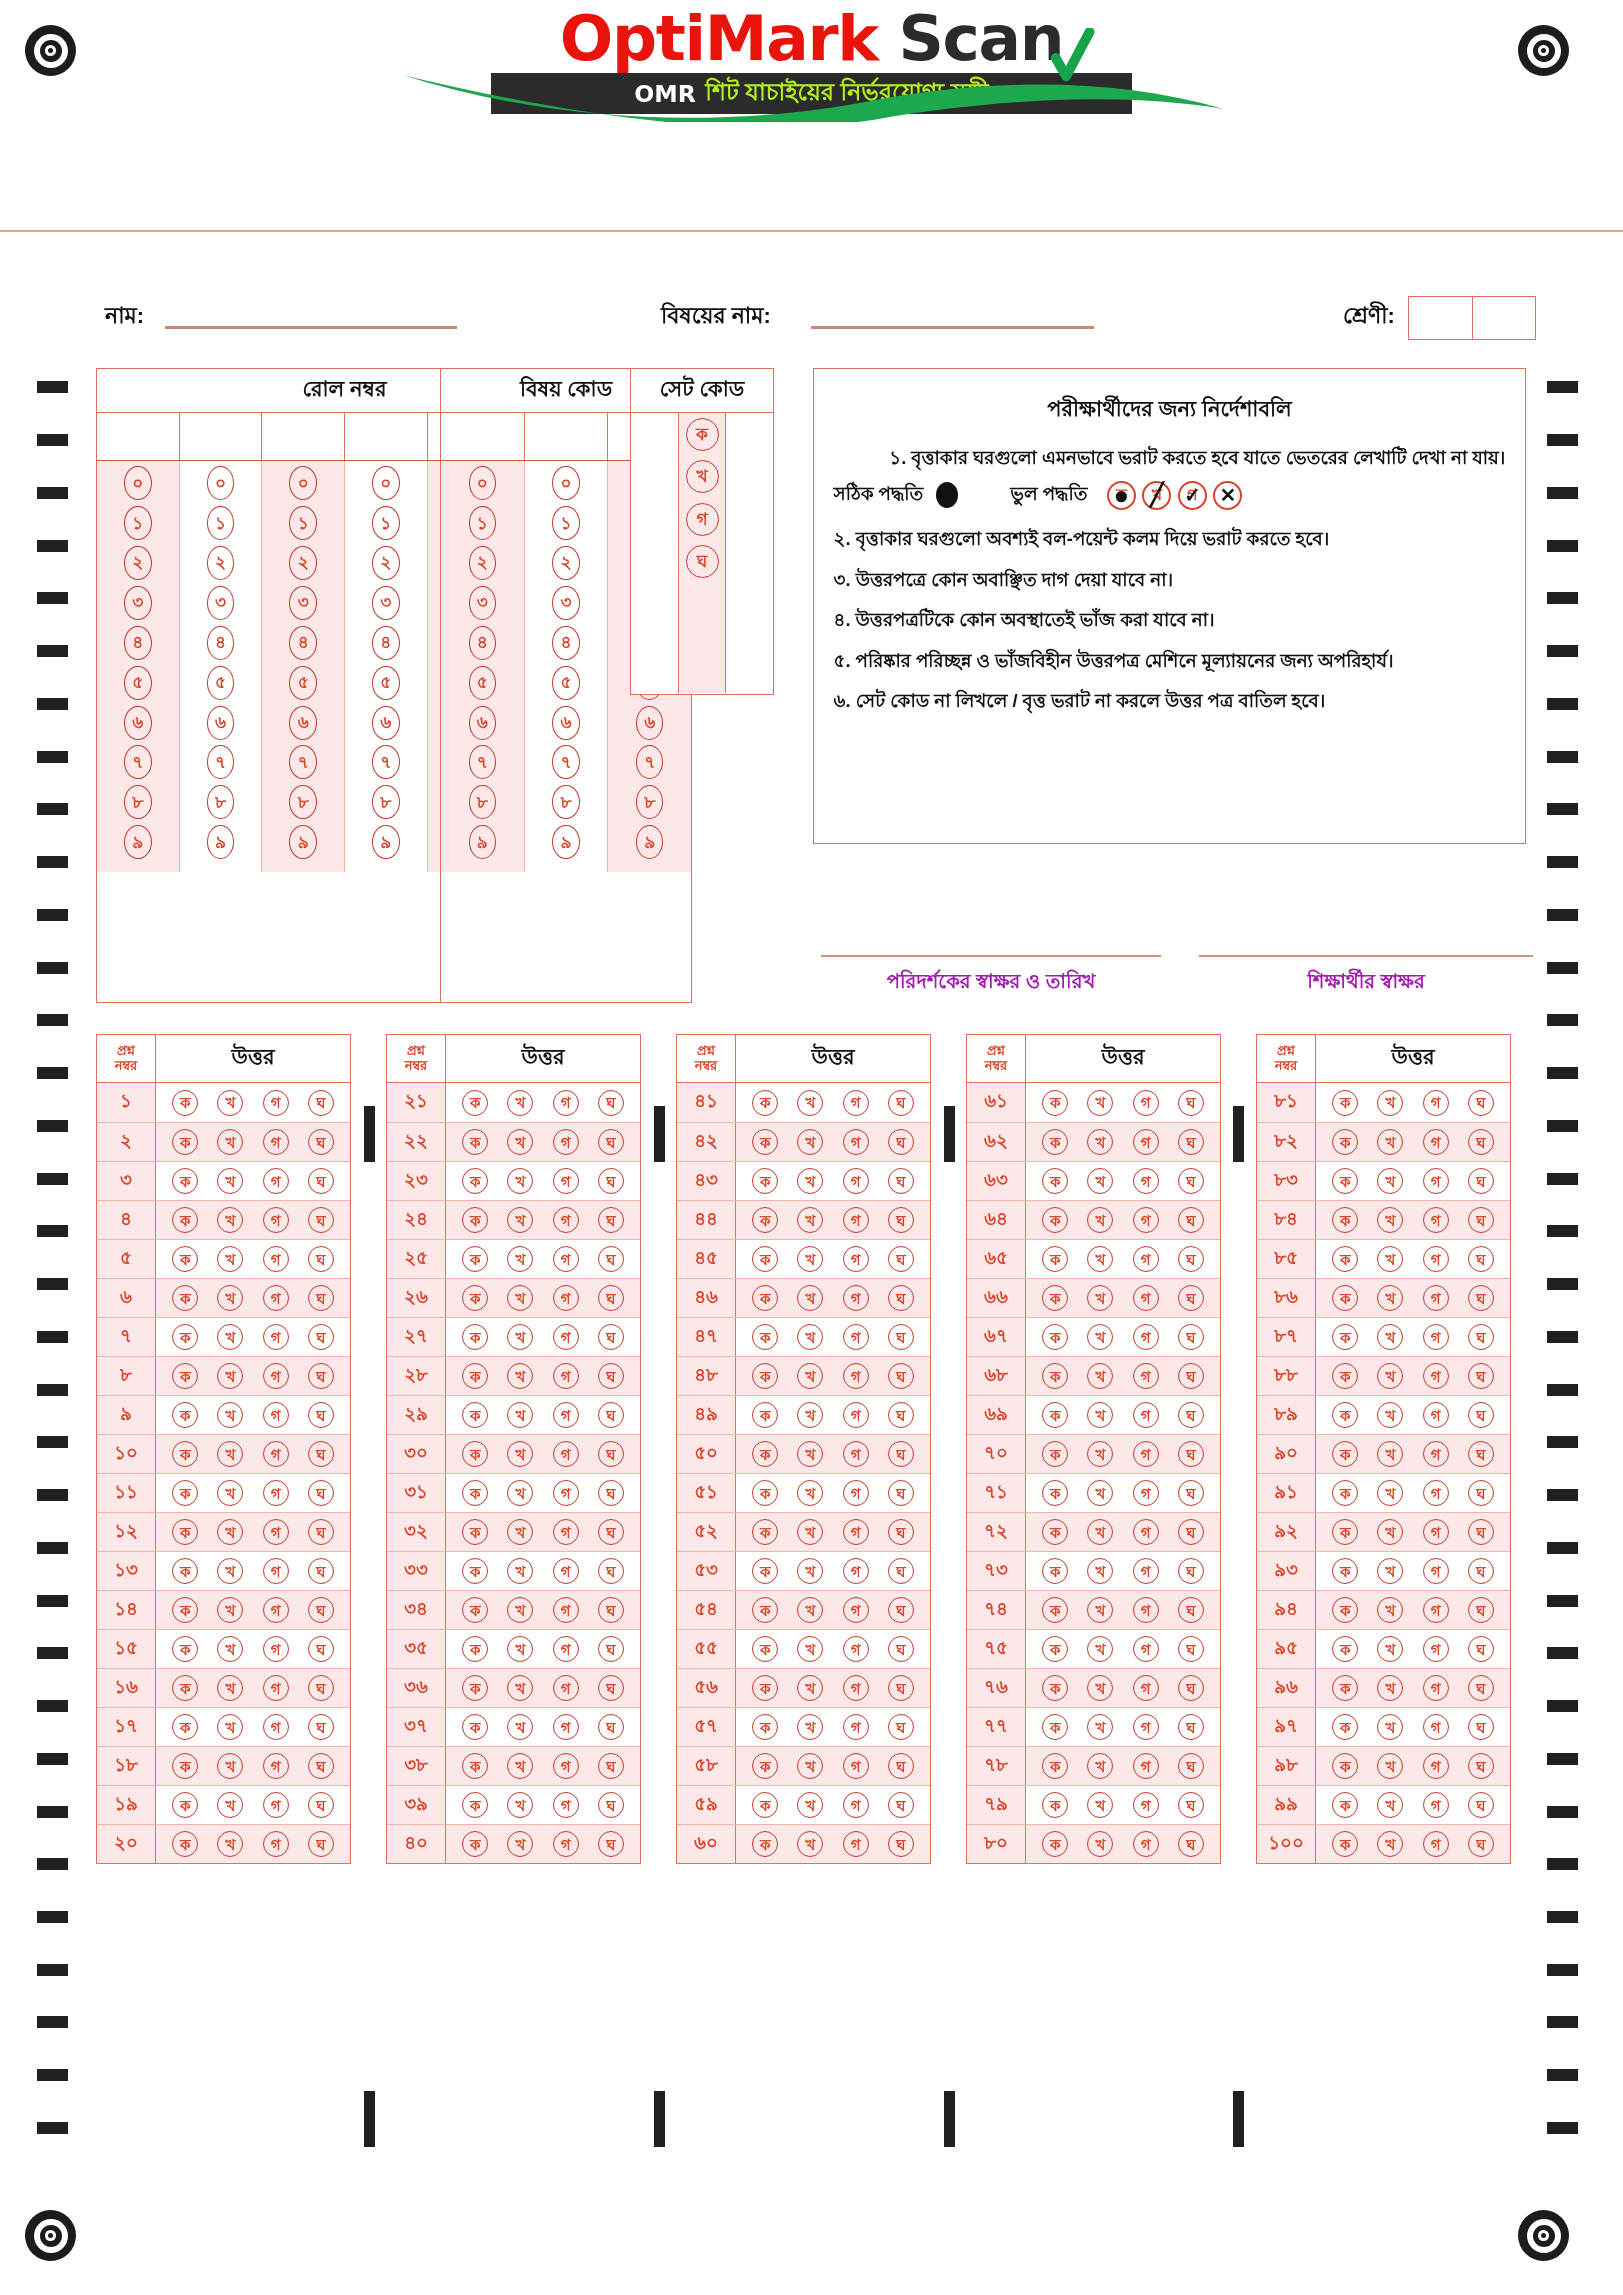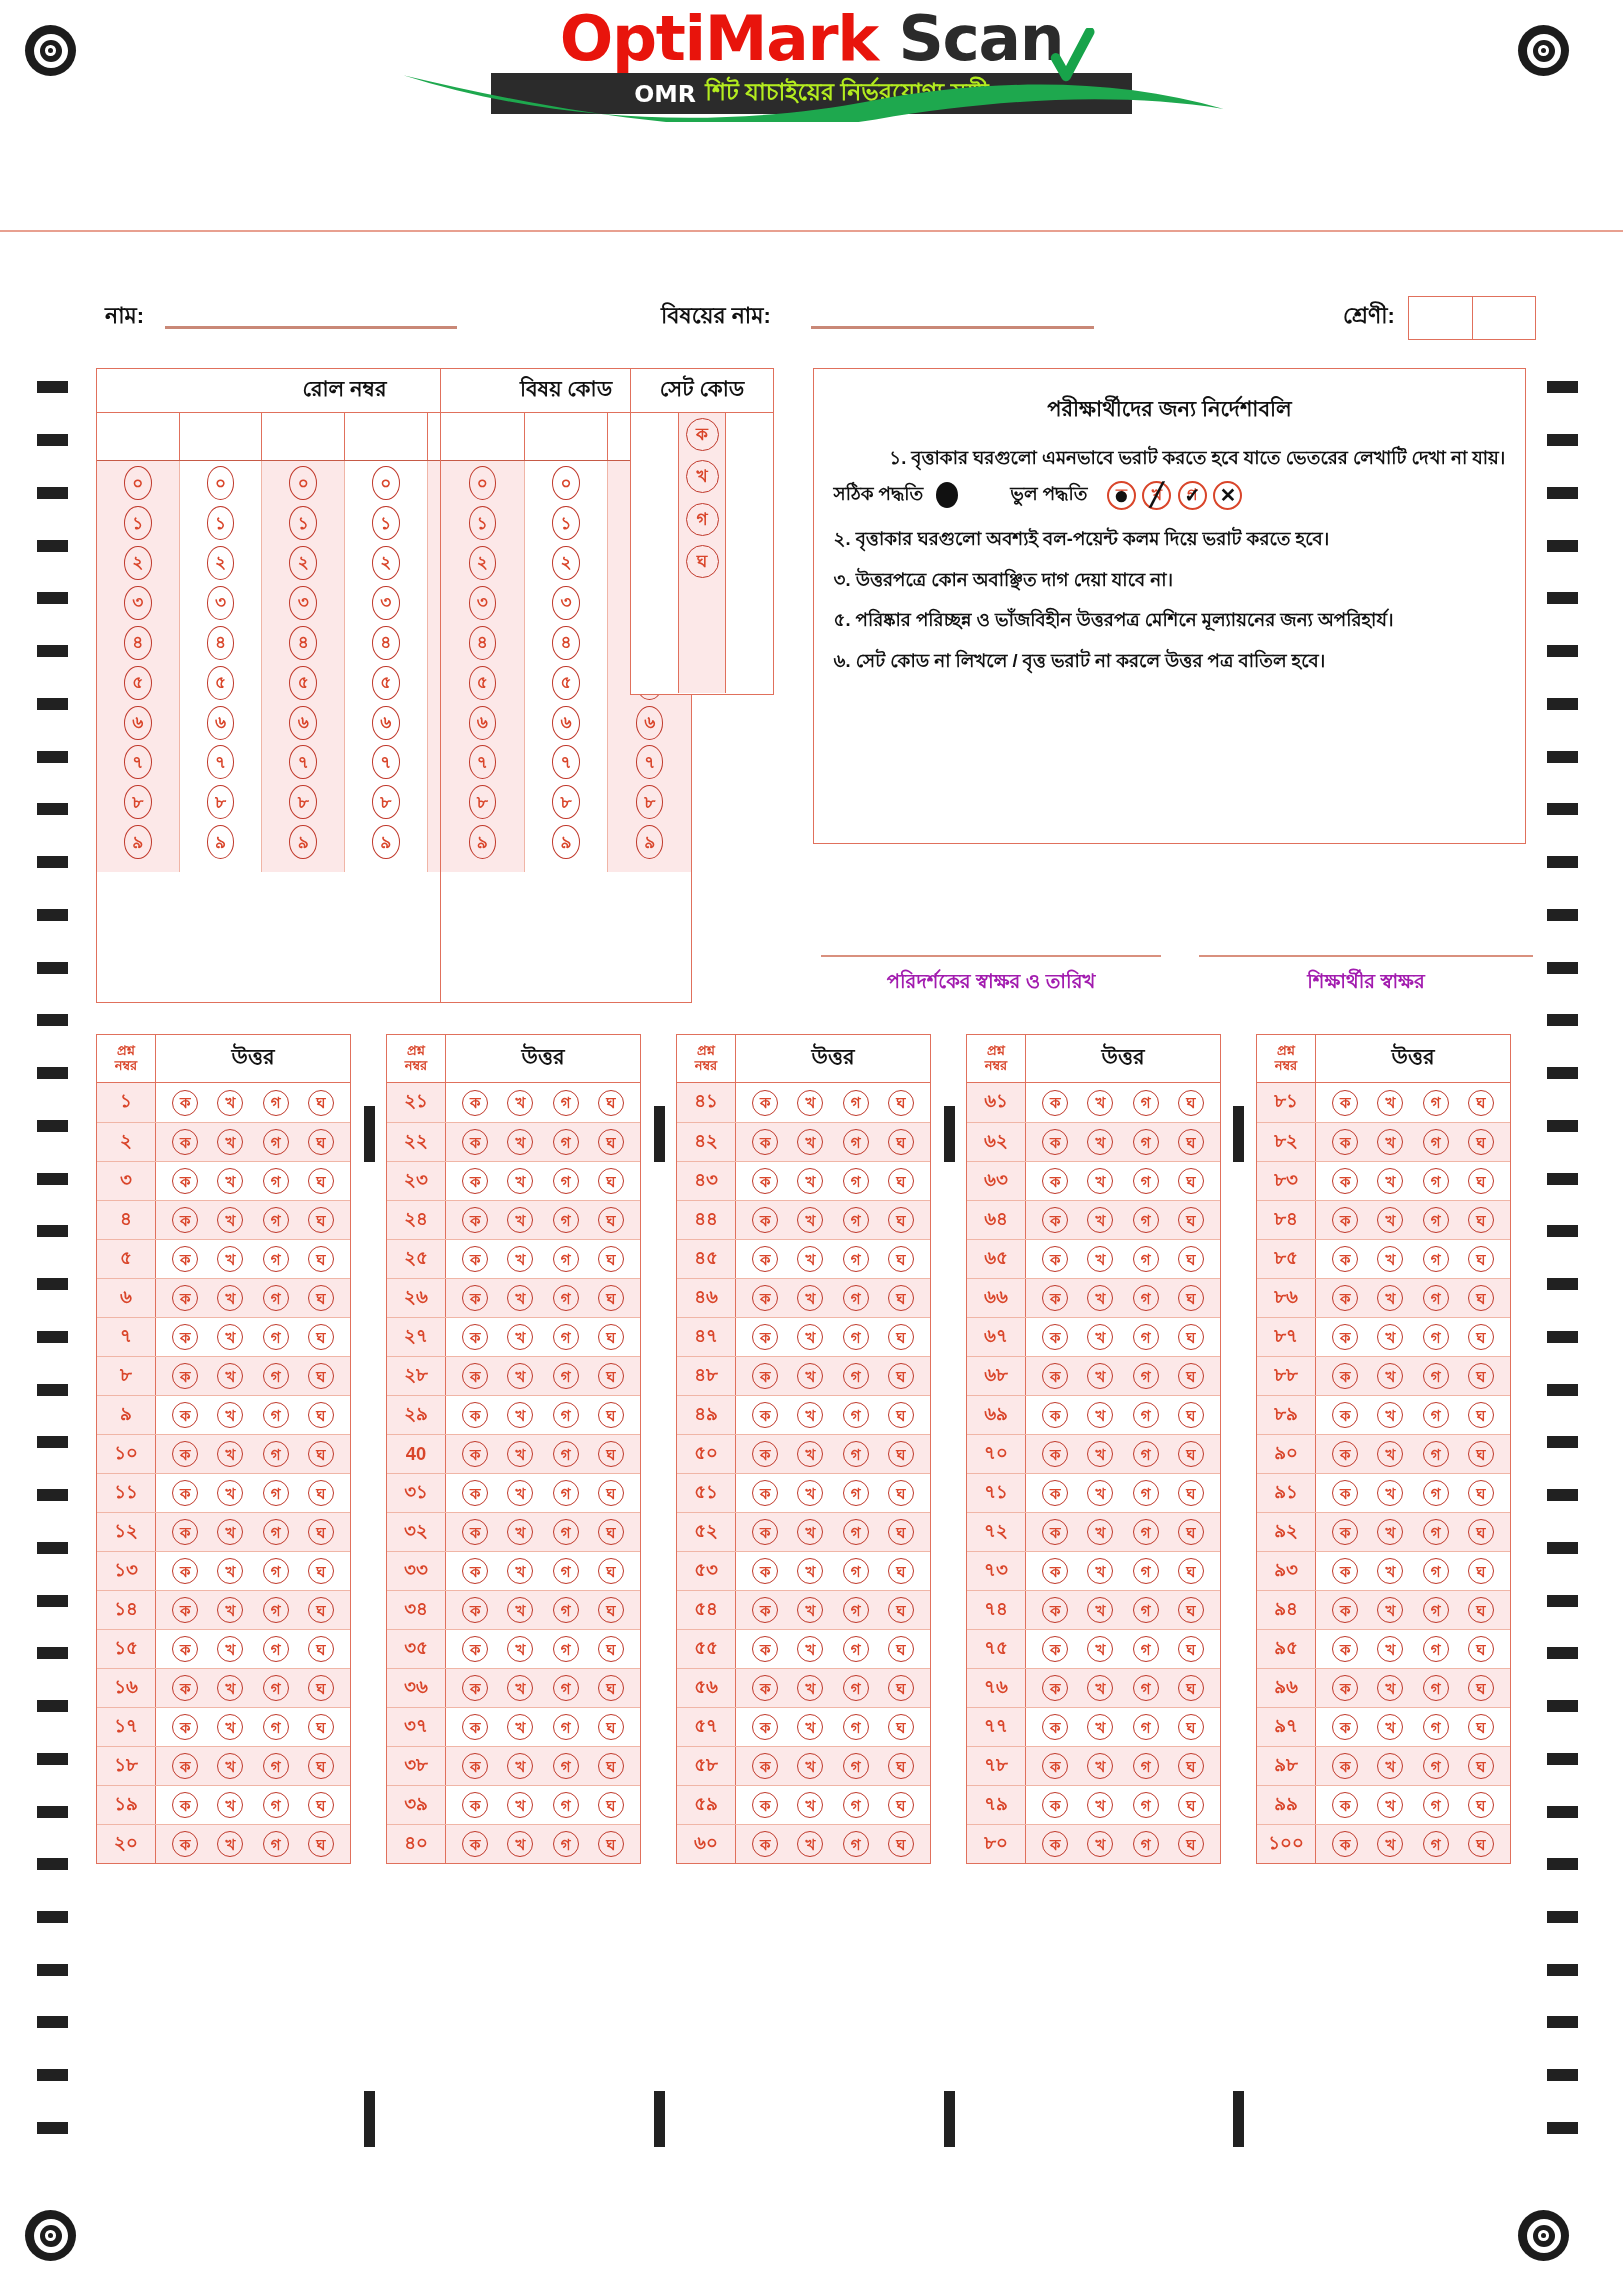--- a/index.html
+++ b/index.html
@@ -466,20 +466,21 @@
           <span class="wrong-b">ক<span class="ov" style="font-size:26px;">●</span></span>
           <span class="wrong-b">খ<span class="ov" style="font-size:22px;">╱</span></span>
           <span class="wrong-b">গ<span class="ov">✓</span></span>
           <span class="wrong-b">
             <span class="ov">✕</span>
           </span>
         </span>
     </div>
     <div class="inst-item">২. বৃত্তাকার ঘরগুলো অবশ্যই বল-পয়েন্ট কলম দিয়ে ভরাট করতে হবে।</div>
     <div class="inst-item">৩. উত্তরপত্রে কোন অবাঞ্ছিত দাগ দেয়া যাবে না।</div>
+    <div class="inst-item">৪. উত্তরপত্রটিকে কোন অবস্থাতেই ভাঁজ করা যাবে না।</div>
     <div class="inst-item">৫. পরিষ্কার পরিচ্ছন্ন ও ভাঁজবিহীন উত্তরপত্র মেশিনে মূল্যায়নের জন্য অপরিহার্য।</div>
     <div class="inst-item">৬. সেট কোড না লিখলে / বৃত্ত ভরাট না করলে উত্তর পত্র বাতিল হবে।</div>
   </div>
 
   <div class="sigline" style="left:821px; top:955px; width:340px;"></div>
   <div class="siglabel" style="left:821px; top:967px; width:340px;">পরিদর্শকের স্বাক্ষর ও তারিখ</div>
   <div class="sigline" style="left:1199px; top:955px; width:334px;"></div>
   <div class="siglabel" style="left:1199px; top:967px; width:334px;">শিক্ষার্থীর স্বাক্ষর</div>
 
   <div id="answer-area">
@@ -749,21 +750,21 @@
         <div class="arow ">
           <div class="qnum">২৯</div>
           <div class="opts">
             <span class="opt">ক</span>
             <span class="opt">খ</span>
             <span class="opt">গ</span>
             <span class="opt">ঘ</span>
           </div>
         </div>
         <div class="arow shade">
-          <div class="qnum">40</div>
+          <div class="qnum">৩০</div>
           <div class="opts">
             <span class="opt">ক</span>
             <span class="opt">খ</span>
             <span class="opt">গ</span>
             <span class="opt">ঘ</span>
           </div>
         </div>
         <div class="arow ">
           <div class="qnum">৩১</div>
           <div class="opts">

